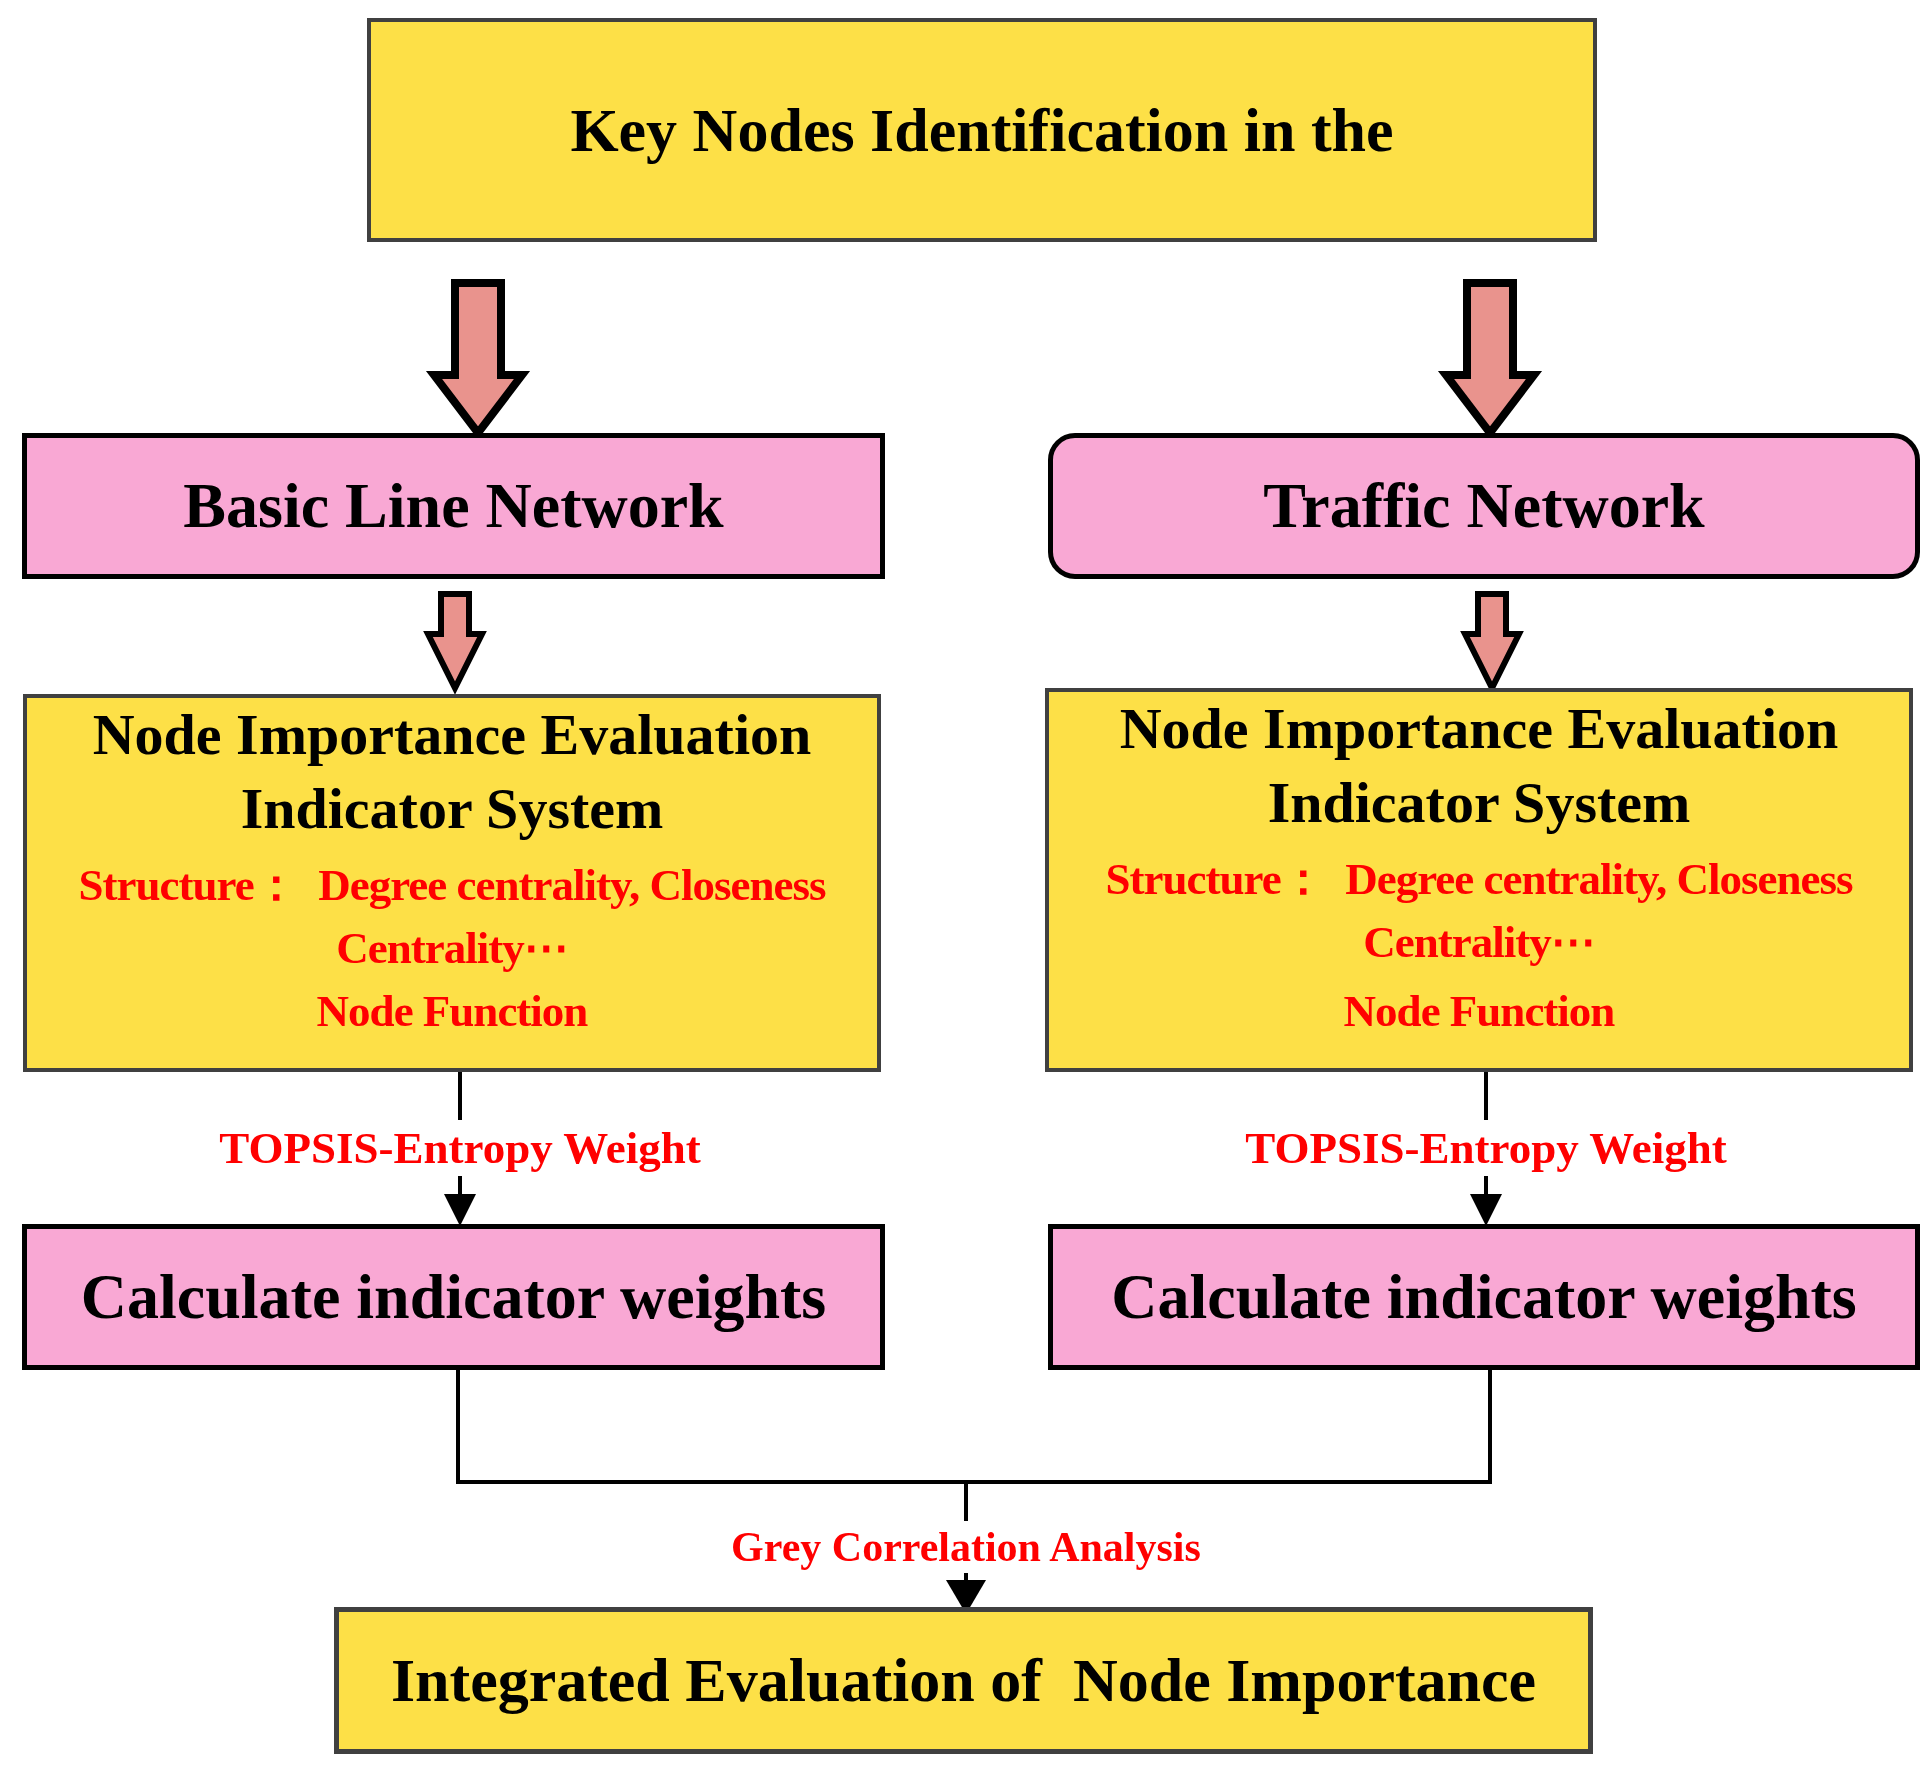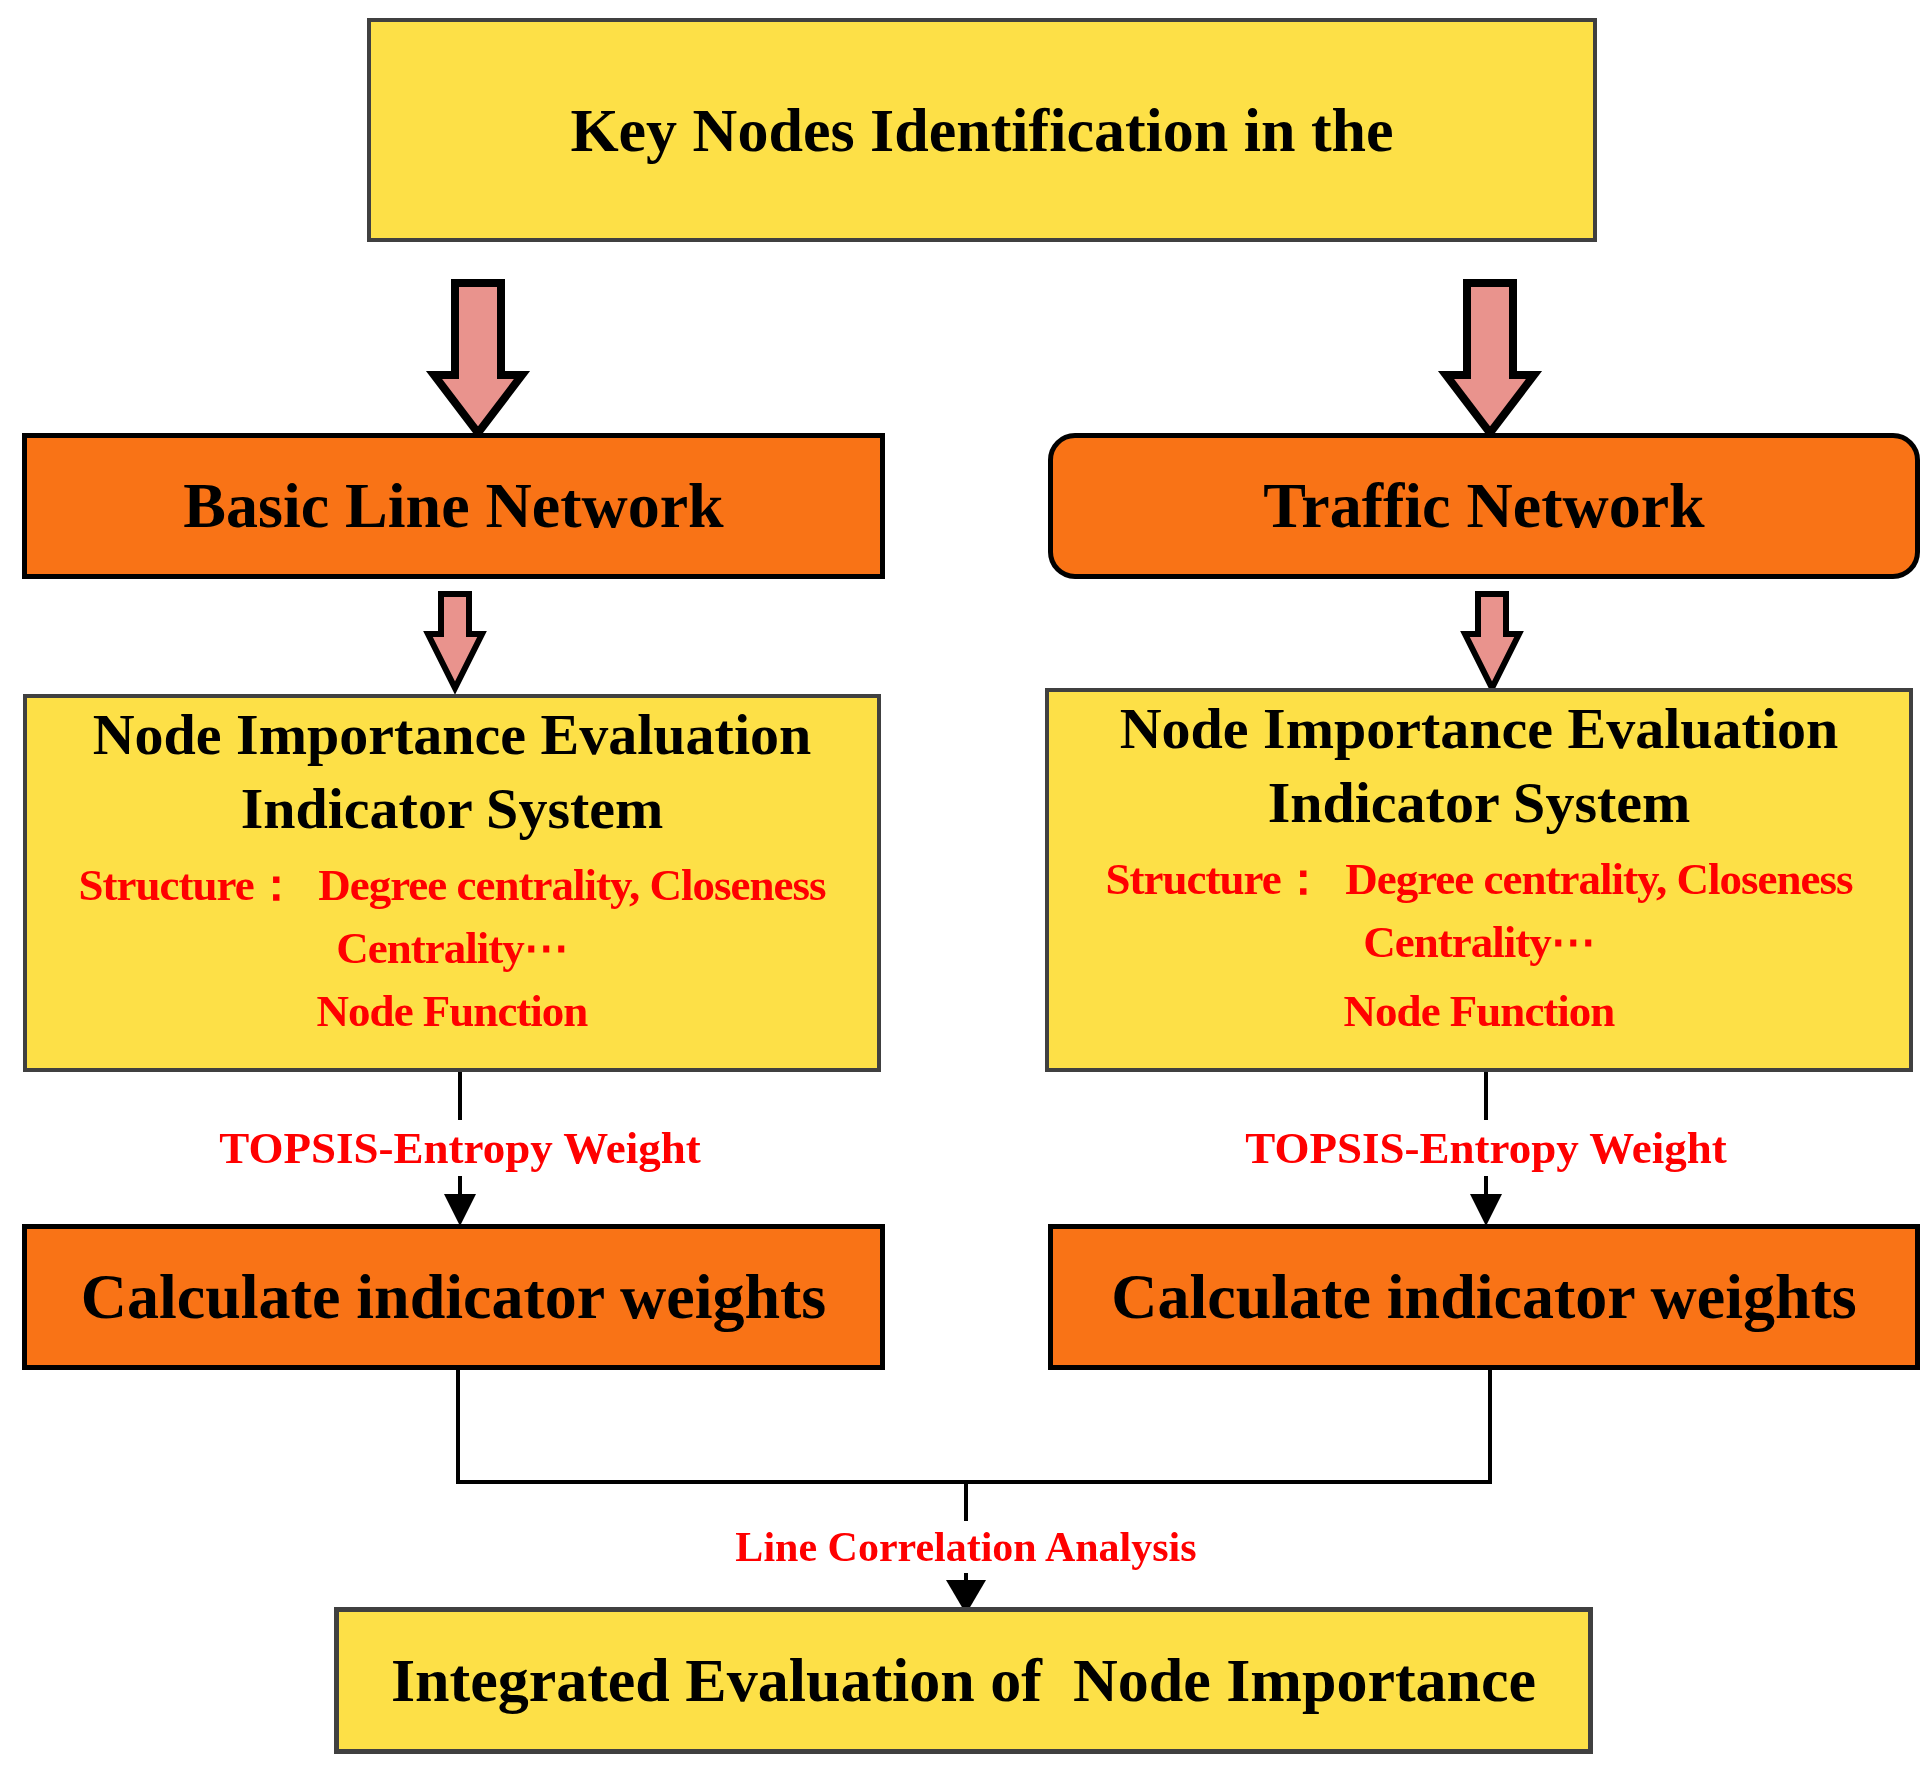--- a/index.html
+++ b/index.html
@@ -16,21 +16,21 @@
     display:flex;
     flex-direction:column;
     align-items:center;
     justify-content:center;
     text-align:center;
     font-weight:bold;
     color:#000000;
   }
   .box .line{white-space:pre;}
   .light{background:#fde047;border:4px solid #404040;}
-  .cyan{background:#f97316;border:5px solid #000000;}
+  .cyan{background:#f9a8d4;border:5px solid #000000;}
 
   .title-box{left:367px;top:18px;width:1230px;height:224px;font-size:62px;line-height:97px;}
   .row2L{left:22px;top:433px;width:863px;height:146px;font-size:64px;}
   .row2R{left:1048px;top:433px;width:872px;height:146px;font-size:64px;border-radius:27px;}
 
   .ind-box{justify-content:flex-start;padding-top:0;}
   .row3L{left:23px;top:694px;width:858px;height:378px;}
   .row3R{left:1045px;top:688px;width:868px;height:384px;}
   .ind-heading{font-size:58px;line-height:74px;color:#000000;}
   .ind-red{font-size:45px;line-height:63px;letter-spacing:-1px;color:#ff0000;margin-top:8px;}
@@ -102,21 +102,21 @@
   <div class="box light ind-box row3R">
     <div class="line ind-heading">Node Importance Evaluation</div>
     <div class="line ind-heading">Indicator System</div>
     <div class="line ind-red">Structure：  Degree centrality, Closeness</div>
     <div class="line ind-red" style="margin-top:0;">Centrality⋯</div>
     <div class="line ind-red" style="margin-top:6px;">Node Function</div>
   </div>
 
   <div class="flow-label topsisL">TOPSIS-Entropy Weight</div>
   <div class="flow-label topsisR">TOPSIS-Entropy Weight</div>
-  <div class="flow-label grey">Line Correlation Analysis</div>
+  <div class="flow-label grey">Grey Correlation Analysis</div>
 
   <div class="box cyan row4L">
     <div class="line">Calculate indicator weights</div>
   </div>
   <div class="box cyan row4R">
     <div class="line">Calculate indicator weights</div>
   </div>
 
   <div class="box light bottom-box">
     <div class="line">Integrated Evaluation of  Node Importance</div>

